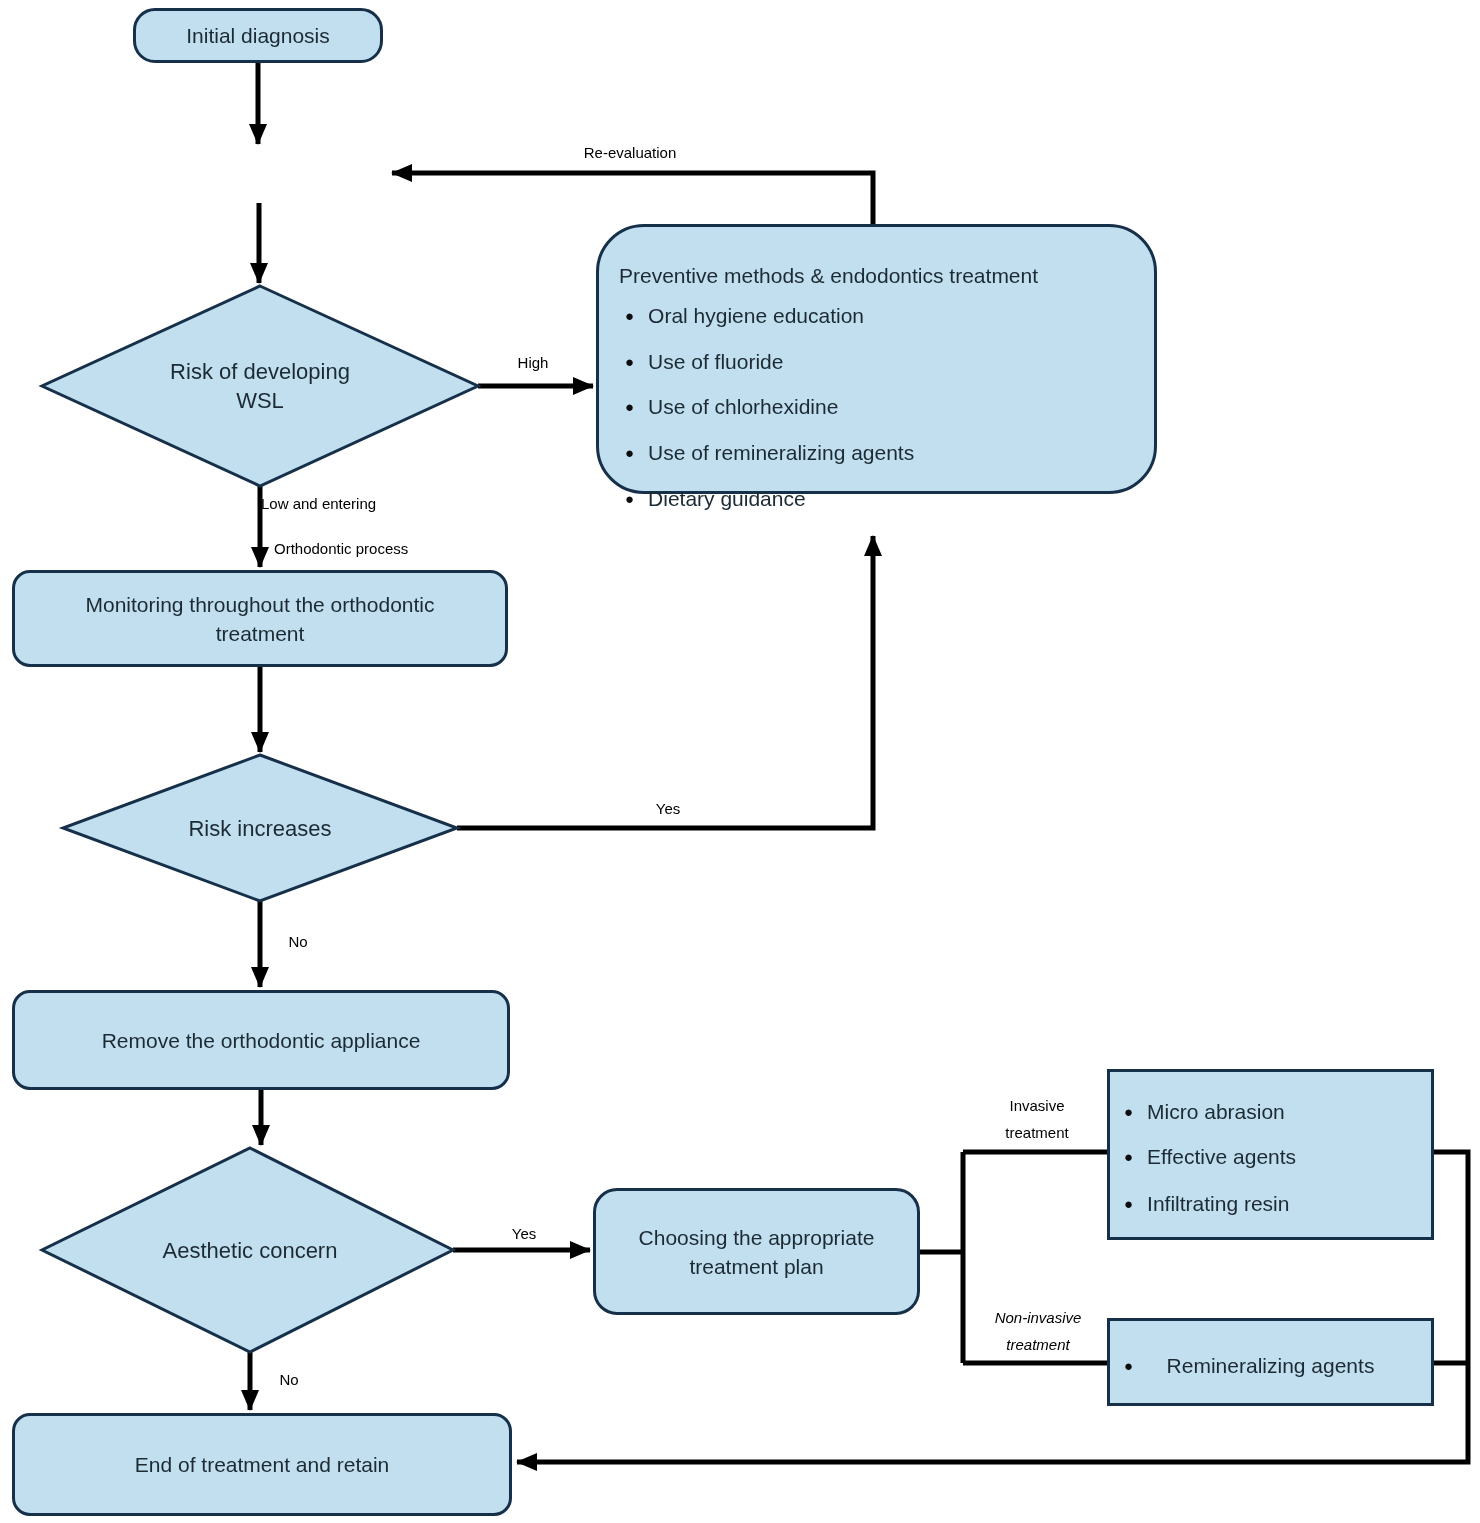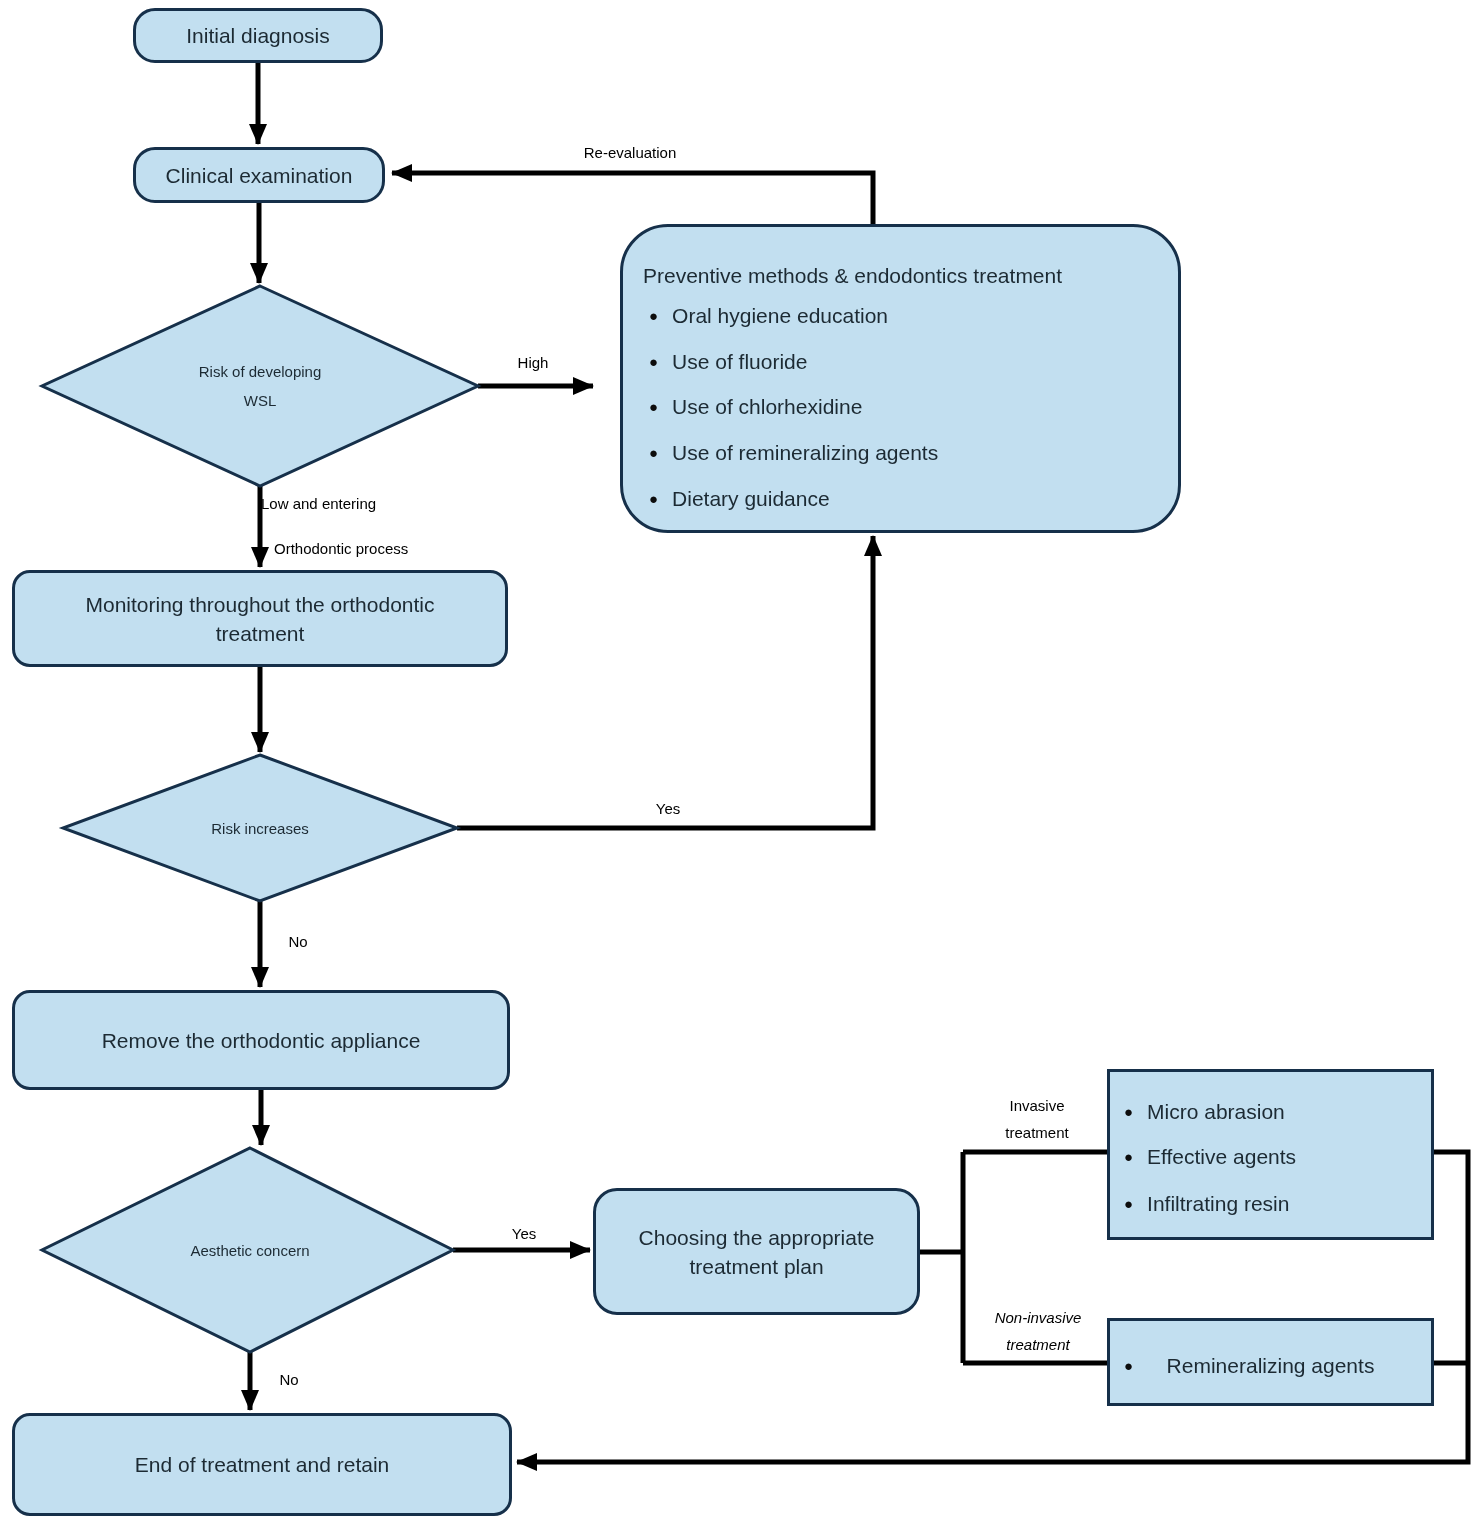--- a/index.html
+++ b/index.html
@@ -21,21 +21,21 @@
   .r12{border-radius:22px;}
   .r18{border-radius:18px;}
   .r24{border-radius:24px;}
   .r48{border-radius:48px;}
   .sharp{border-radius:0;}
   .listbox{align-items:stretch;justify-content:flex-start;text-align:left;}
   .inner-abs{position:absolute;display:flex;align-items:center;white-space:nowrap;color:var(--text);font-size:21px;}
   .bullet{font-size:15px;margin-right:14px;color:#0d0d0d;line-height:1;}
   .dlabel{
     position:absolute;z-index:3;transform:translate(-50%,-50%);
-    color:var(--text);font-size:15px;line-height:29px;text-align:center;white-space:nowrap;
+    color:var(--text);font-size:22px;line-height:29px;text-align:center;white-space:nowrap;
   }
   .elabel{
     position:absolute;z-index:3;color:#000;font-size:15px;line-height:27px;white-space:nowrap;
   }
   .center{transform:translateX(-50%);text-align:center;}
 </style>
 </head>
 <body>
 
 <div class="stage">
@@ -68,25 +68,22 @@
 
     <polygon points="260,286 478,386 260,486 42,386" fill="var(--fill)" stroke="var(--border)" stroke-width="3"></polygon>
     <polygon points="260,755 457,828 260,901 63,828" fill="var(--fill)" stroke="var(--border)" stroke-width="3"></polygon>
     <polygon points="250,1148 453,1250 250,1352 42,1250" fill="var(--fill)" stroke="var(--border)" stroke-width="3"></polygon>
   </svg>
 
   <div class="node r12" style="left:133px;top:8px;width:250px;height:55px;">
     <span>Initial diagnosis</span>
   </div>
 
-  <div class="node r12" style="left:133px;top:147px;width:252px;height:56px;">
-    <span>Clinical examination</span>
-  </div>
 
-  <div class="node r48 listbox" style="left:596px;top:224px;width:561px;height:309px;margin-left:24px;">
+  <div class="node r48 listbox" style="left:596px;top:224px;width:561px;height:270px;">
     <div class="inner-abs" style="left:20px;top:34px;height:28px;">Preventive methods &amp; endodontics treatment</div>
     <div class="inner-abs" style="left:26px;top:74px;height:28px;">
       <span class="bullet">●</span>
       <span>Oral hygiene education</span>
     </div>
     <div class="inner-abs" style="left:26px;top:120px;height:28px;">
       <span class="bullet">●</span>
       <span>Use of fluoride</span>
     </div>
     <div class="inner-abs" style="left:26px;top:165px;height:28px;">

